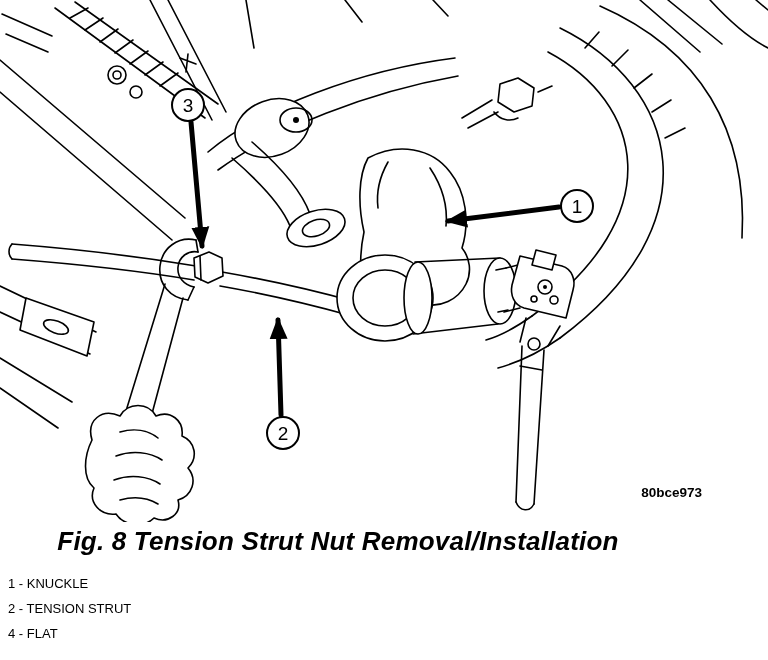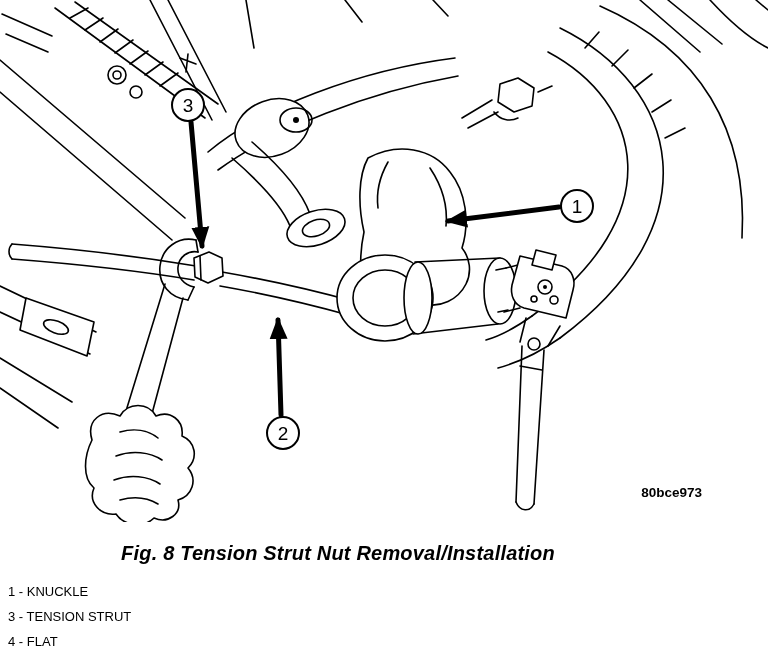--- a/index.html
+++ b/index.html
@@ -17,27 +17,27 @@
   .page {
     width: 768px;
     height: 660px;
     position: relative;
     background: #fff;
   }
   .illustration {
     display: block;
   }
   .caption {
-    margin-top: 20px;
+    margin-top: 4px;
     padding-right: 92px;
     text-align: center;
     font-family: "Liberation Sans", sans-serif;
     font-style: italic;
     font-weight: bold;
-    font-size: 20px;
+    font-size: 26px;
     letter-spacing: 0.2px;
   }
   .legend {
     list-style: none;
     margin: 14px 0 0 8px;
     padding: 0;
     font-family: "Liberation Sans", sans-serif;
     font-size: 13px;
     line-height: 25px;
   }
@@ -211,17 +211,17 @@
       </g>
 
       <text x="702" y="497" text-anchor="end" font-size="13.5" font-weight="bold" fill="#000" stroke="none">80bce973</text>
     </g>
   </svg>
 
   <div class="caption">Fig. 8 Tension Strut Nut Removal/Installation</div>
 
   <ul class="legend">
     <li>1 - KNUCKLE</li>
-    <li>3 - TENSION STRUT</li>
+    <li>2 - TENSION STRUT</li>
     <li>4 - FLAT</li>
   </ul>
 
 </div>
 
 </body></html>

